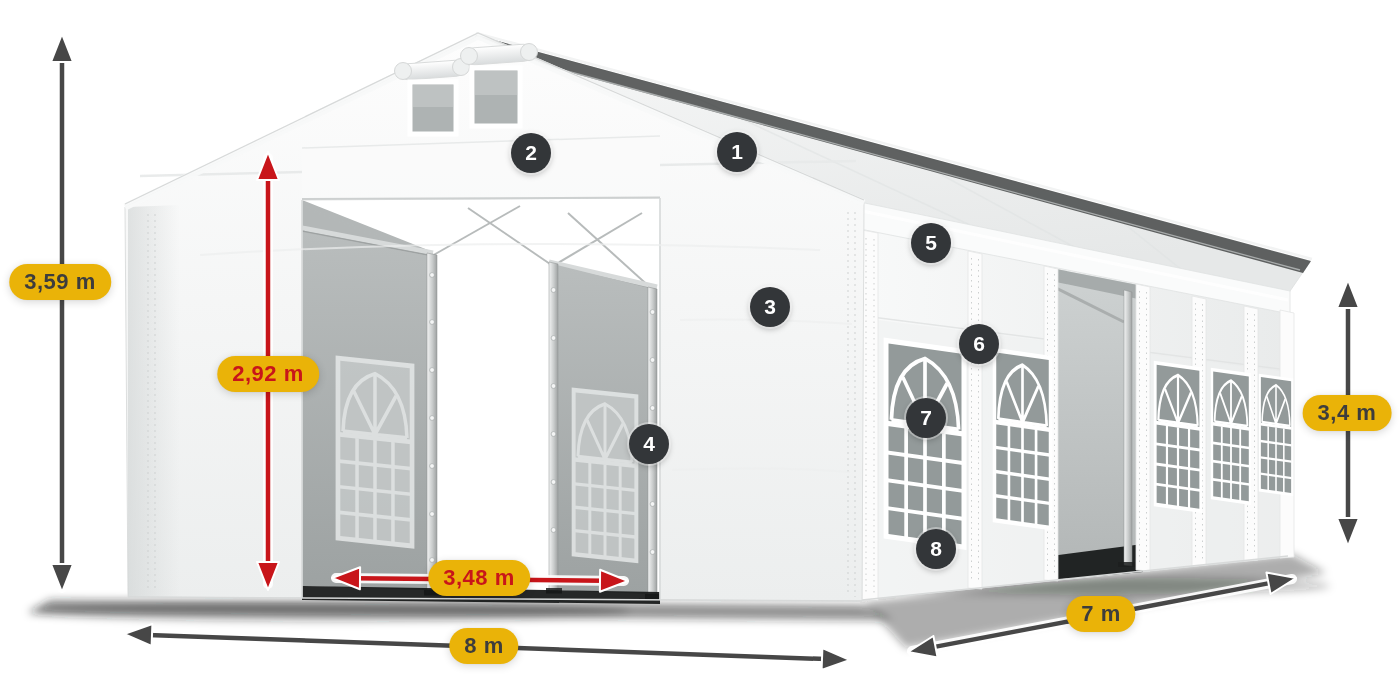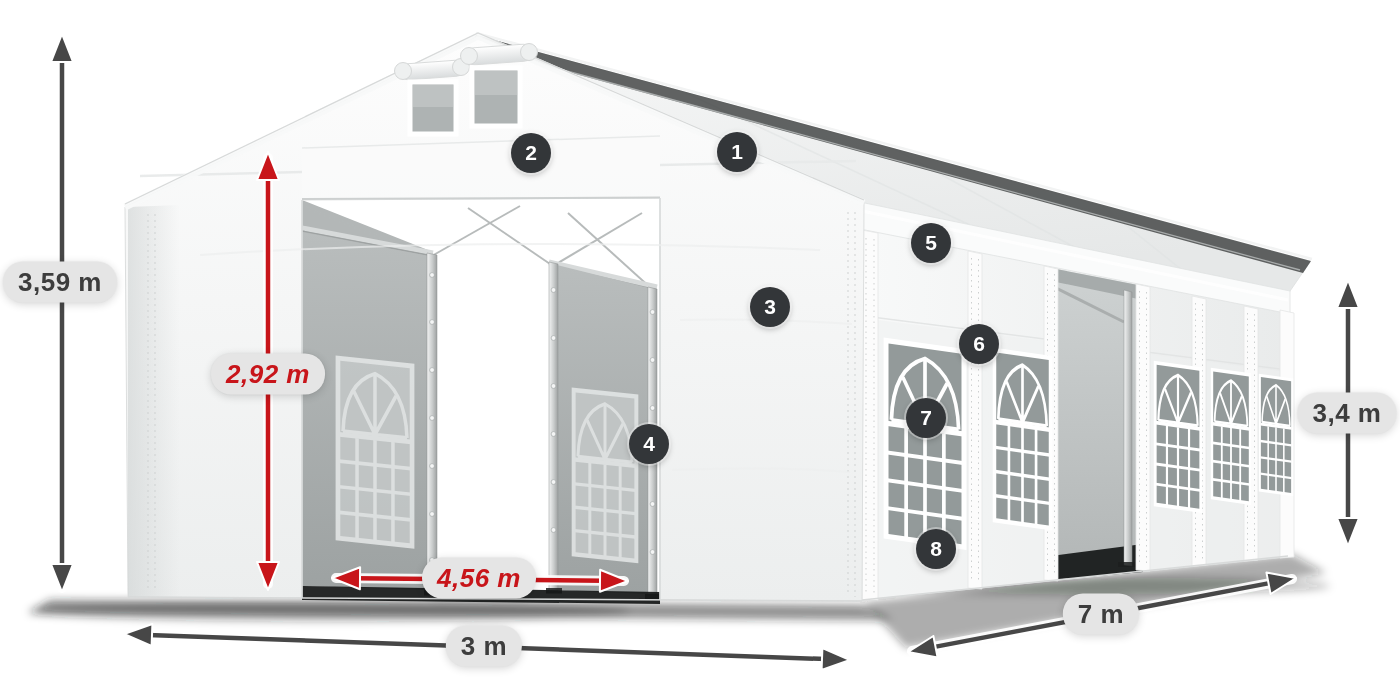--- a/index.html
+++ b/index.html
@@ -3,26 +3,26 @@
 <meta charset="utf-8">
 <style>
   html,body{margin:0;padding:0;background:#ffffff;}
   .stage{
     position:relative;width:1400px;height:700px;overflow:hidden;
     font-family:"Liberation Sans","DejaVu Sans",sans-serif;background:#ffffff;
   }
   .stage svg{position:absolute;left:0;top:0;}
   .dim-label{
     position:absolute;transform:translate(-50%,-50%);
-    background:#e5e5e5;border-radius:20px;padding:5px 15px;
-    font-size:26px;font-weight:bold;letter-spacing:.5px;white-space:nowrap;
+    background:#eab308;border-radius:20px;padding:5px 15px;
+    font-size:22px;font-weight:bold;letter-spacing:.5px;white-space:nowrap;
     color:var(--dimension_gray,#3d3d3d);
     box-shadow:0 2px 8px rgba(0,0,0,.16),0 0 0 1px rgba(0,0,0,.02);
   }
-  .dim-label.red{color:var(--dimension_red,#c8151a);font-style:italic;}
+  .dim-label.red{color:var(--dimension_red,#c8151a);}
   .badge{
     position:absolute;transform:translate(-50%,-50%);
     width:40px;height:40px;border-radius:50%;
     background:var(--callout_badge,#333639);color:#fff;
     display:flex;align-items:center;justify-content:center;
     font-size:21px;font-weight:bold;
     box-shadow:0 0 0 2px rgba(255,255,255,.38),0 2px 6px rgba(0,0,0,.28);
   }
 </style>
 </head>
@@ -285,22 +285,22 @@
       <polygon points="268,152 257,180 279,180"></polygon>
       <polygon points="268,590 257,562 279,562"></polygon>
       <polygon points="332,578 359.9,589.3 360.1,567.3"></polygon>
       <polygon points="628,581 599.9,591.7 600.1,569.7"></polygon>
     </g>
   </g>
 </svg>
 
 <div class="dim-label" style="left:60px;top:282px">3,59 m</div>
 <div class="dim-label red" style="left:268px;top:374px">2,92 m</div>
-<div class="dim-label red" style="left:479px;top:578px">4,56 m</div>
-<div class="dim-label" style="left:484px;top:646px">3 m</div>
+<div class="dim-label red" style="left:479px;top:578px">3,48 m</div>
+<div class="dim-label" style="left:484px;top:646px">8 m</div>
 <div class="dim-label" style="left:1101px;top:614px">7 m</div>
 <div class="dim-label" style="left:1347px;top:413px">3,4 m</div>
 
 <div class="badge" style="left:737px;top:152px">1</div>
 <div class="badge" style="left:531px;top:153px">2</div>
 <div class="badge" style="left:770px;top:307px">3</div>
 <div class="badge" style="left:649px;top:444px">4</div>
 <div class="badge" style="left:931px;top:243px">5</div>
 <div class="badge" style="left:979px;top:344px">6</div>
 <div class="badge" style="left:926px;top:418px">7</div>

